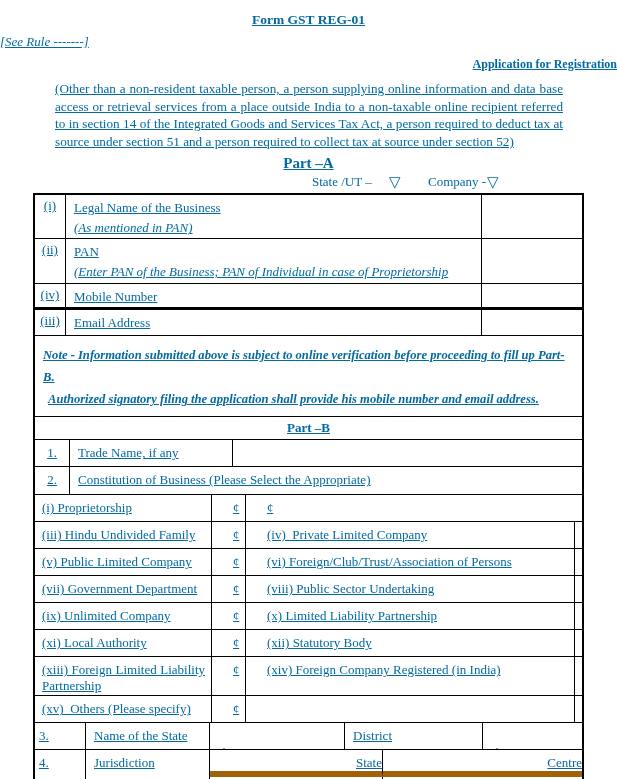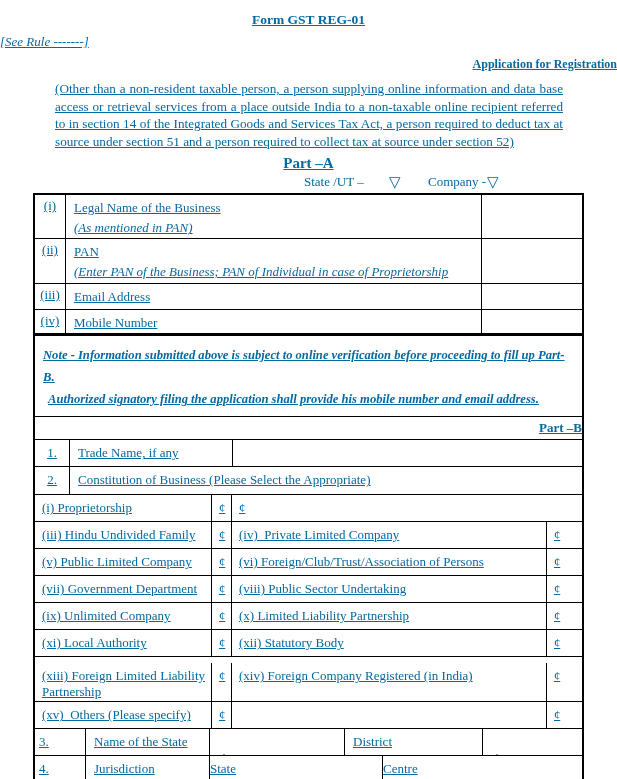--- a/index.html
+++ b/index.html
@@ -28,42 +28,42 @@
   .cell { box-sizing:border-box; padding:3px 6px 0 6px; overflow:hidden; }
   .br { border-right:1px solid #000; }
   .num { text-align:center; padding-left:2px; padding-right:2px; }
   .sub { font-style:italic; }
   .pa-row { grid-template-columns:31px 416px auto; }
   .pa-label { line-height:20px; padding-left:8px; }
   
   .note { padding:8px 8px 6px 8px; font-weight:bold; font-style:italic; font-size:12.6px; line-height:22px; }
   .note .l2 { padding-left:5px; }
   
-  .partb-hdr { text-align:right; font-weight:bold; height:22px; line-height:21px; }
+  .partb-hdr { text-align:center; font-weight:bold; height:22px; line-height:21px; }
   .r1 { grid-template-columns:35px 163px auto; height:27px; }
   .r2 { grid-template-columns:35px auto; height:28px; }
   .r1 .cell, .r2 .cell { padding-top:5px; padding-left:8px; }
   .r1 .num, .r2 .num { padding-left:2px; }
   
-  .opt-row { grid-template-columns:177px 20px 315px auto; height:27px; }
-  .opt-row.tall { height:39px;margin-top:6px; }
+  .opt-row { grid-template-columns:177px 20px 315px auto; height:27px;gap:14px; }
+  .opt-row.tall { height:39px; }
   .opt-row .cell { padding-top:5px; padding-left:7px; line-height:16px; }
   .radio { padding-left:5px; padding-right:0; font-size:12.5px; cursor:pointer; }
   .just { text-align:justify; }
   
   .r3 { grid-template-columns:51px 124px 135px 138px auto; height:27px; }
   .r3 .cell { padding-top:5px; padding-left:8px; }
   .r3 .num { padding-left:4px; text-align:left; }
   
   .r4 { grid-template-columns:51px 124px auto; }
   .r4 .cell { padding-top:5px; padding-left:8px; }
   .r4 .num { padding-left:4px; text-align:left; }
   .jur { display:grid; grid-template-columns:173px auto; padding:0; }
   .jur > div { box-sizing:border-box; }
-  .jur .hcell { height:27px; text-align:left; padding-top:5px; border-bottom:3px solid #a16207; }
+  .jur .hcell { height:27px; text-align:right; padding-top:5px; border-bottom:6px solid #a16207; }
   .jur .state-h { border-right:1px solid #000; }
   .jur .scell { height:43px; padding:5px 8px 0 8px; line-height:18px; border-right:1px solid #000; }
   .jur .vcell { height:43px; }
   
   .house-icon { display:inline-block; width:13px; height:11px; vertical-align:middle; margin-top:3px; cursor:pointer; }
   .house-icon .tri { width:0; height:0; border-left:6.5px solid transparent; border-right:6.5px solid transparent; border-bottom:7px solid #000; }
   .house-icon .bar { width:13px; height:3px; background:#000; margin-top:1px; }
   .value-cell { cursor:text; }
 </style>
 </head>
@@ -71,21 +71,21 @@
 
 <div class="page">
 
   <div class="hdr-title">Form GST REG-01</div>
   <div class="hdr-rule">[See Rule -------]</div>
   <div class="hdr-app">Application for Registration</div>
   <p class="desc">(Other than a non-resident taxable person, a person supplying online information and data base access or retrieval services from a place outside India to a non-taxable online recipient referred to in section 14 of the Integrated Goods and Services Tax Act, a person required to deduct tax at source under section 51 and a person required to collect tax at source under section 52)</p>
   <div class="hdr-part">Part –A</div>
 
   <div class="selector-row">
-    <span class="sel-label" style="left:304px;">State /UT –</span>
+    <span class="sel-label" style="left:312px;">State /UT –</span>
     <span class="sel-tri" style="left:389px;">▽</span>
     <span class="sel-label" style="left:428px;">Company -</span>
     <span class="sel-tri" style="left:487px;">▽</span>
   </div>
 
   <div class="tbl">
 
     <div class="row pa-row bb" style="height:44px;">
       <div class="cell num br">(i)</div>
       <div class="cell pa-label br">
@@ -97,29 +97,29 @@
 
     <div class="row pa-row bb" style="height:45px;">
       <div class="cell num br">(ii)</div>
       <div class="cell pa-label br">
         <div>PAN</div>
         <div class="sub">(Enter PAN of the Business; PAN of Individual in case of Proprietorship concern)</div>
       </div>
       <div class="cell value-cell"></div>
     </div>
 
+    <div class="row pa-row bb3" style="height:26px;">
+      <div class="cell num br">(iv)</div>
+      <div class="cell pa-label br">Mobile Number</div>
+      <div class="cell value-cell"></div>
+    </div>
+
     <div class="row pa-row bb" style="height:26px;">
       <div class="cell num br">(iii)</div>
       <div class="cell pa-label br">Email Address</div>
-      <div class="cell value-cell"></div>
-    </div>
-
-    <div class="row pa-row bb3" style="height:26px;">
-      <div class="cell num br">(iv)</div>
-      <div class="cell pa-label br">Mobile Number</div>
       <div class="cell value-cell"></div>
     </div>
 
     <div class="note bb">
       <div>Note - Information submitted above is subject to online verification before proceeding to fill up Part-B.</div>
       <div class="l2">Authorized signatory filing the application shall provide his mobile number and email address.</div>
     </div>
 
     <div class="partb-hdr bb">Part –B</div>
 

